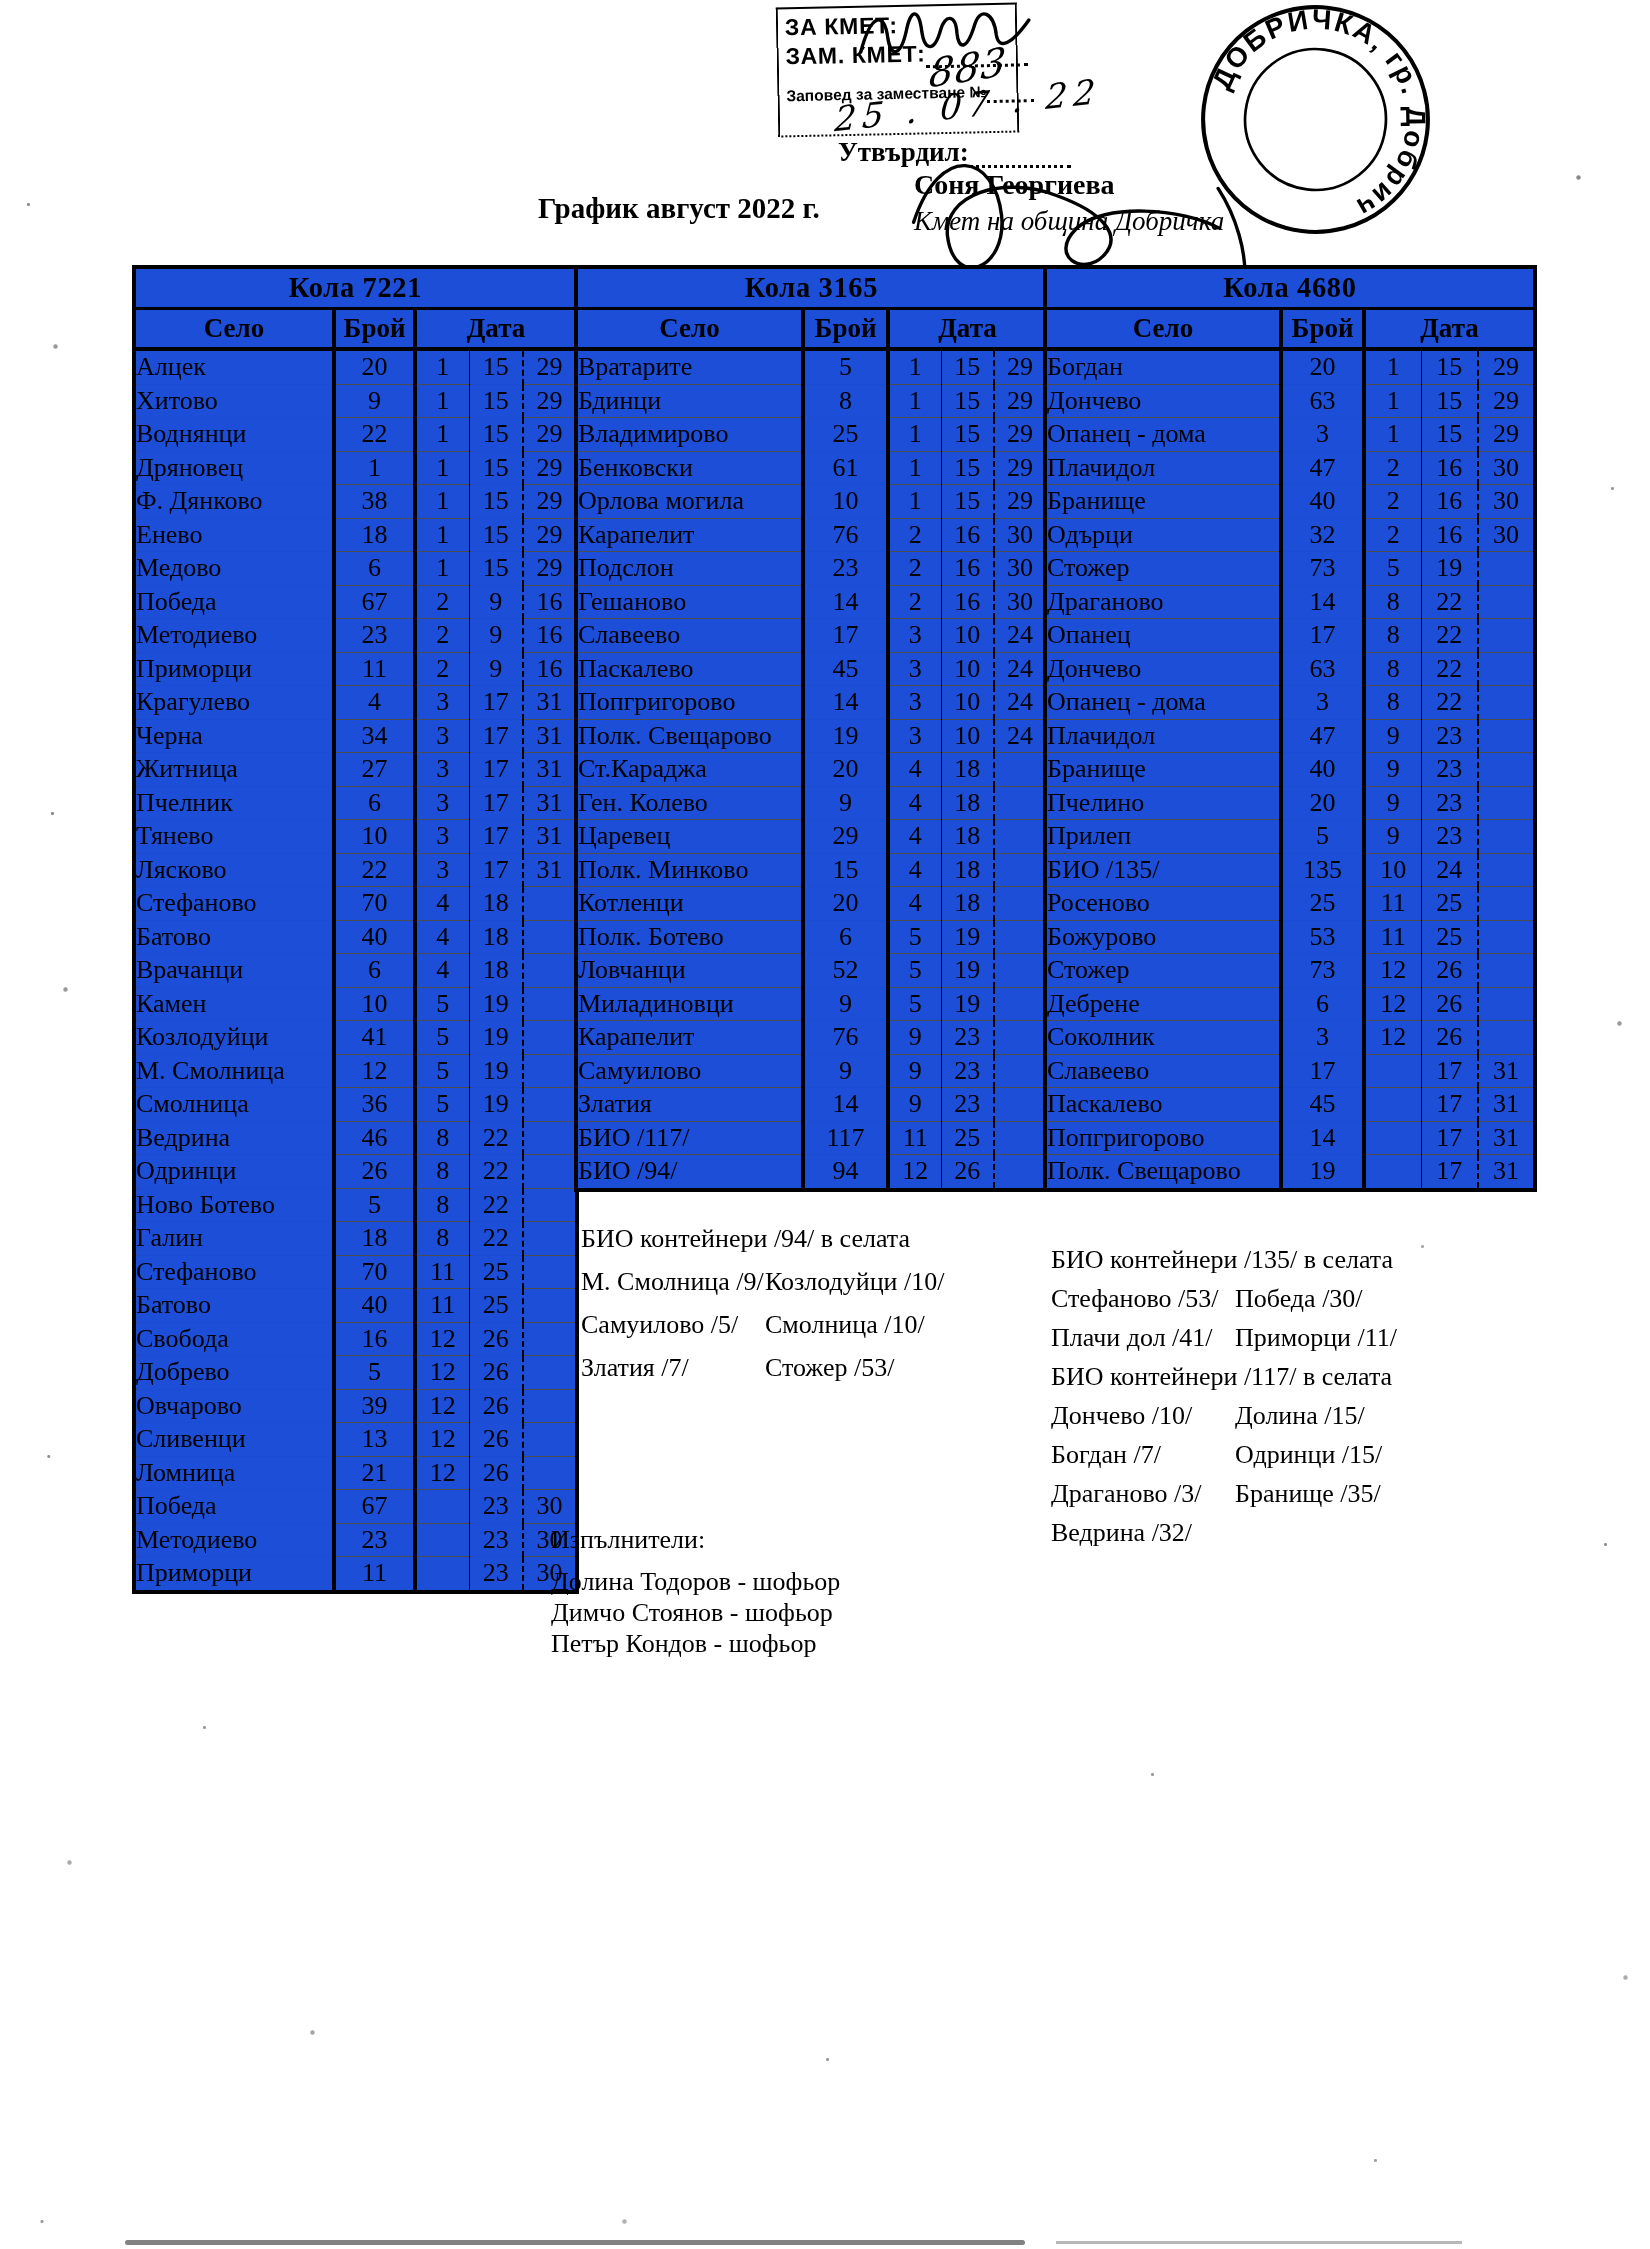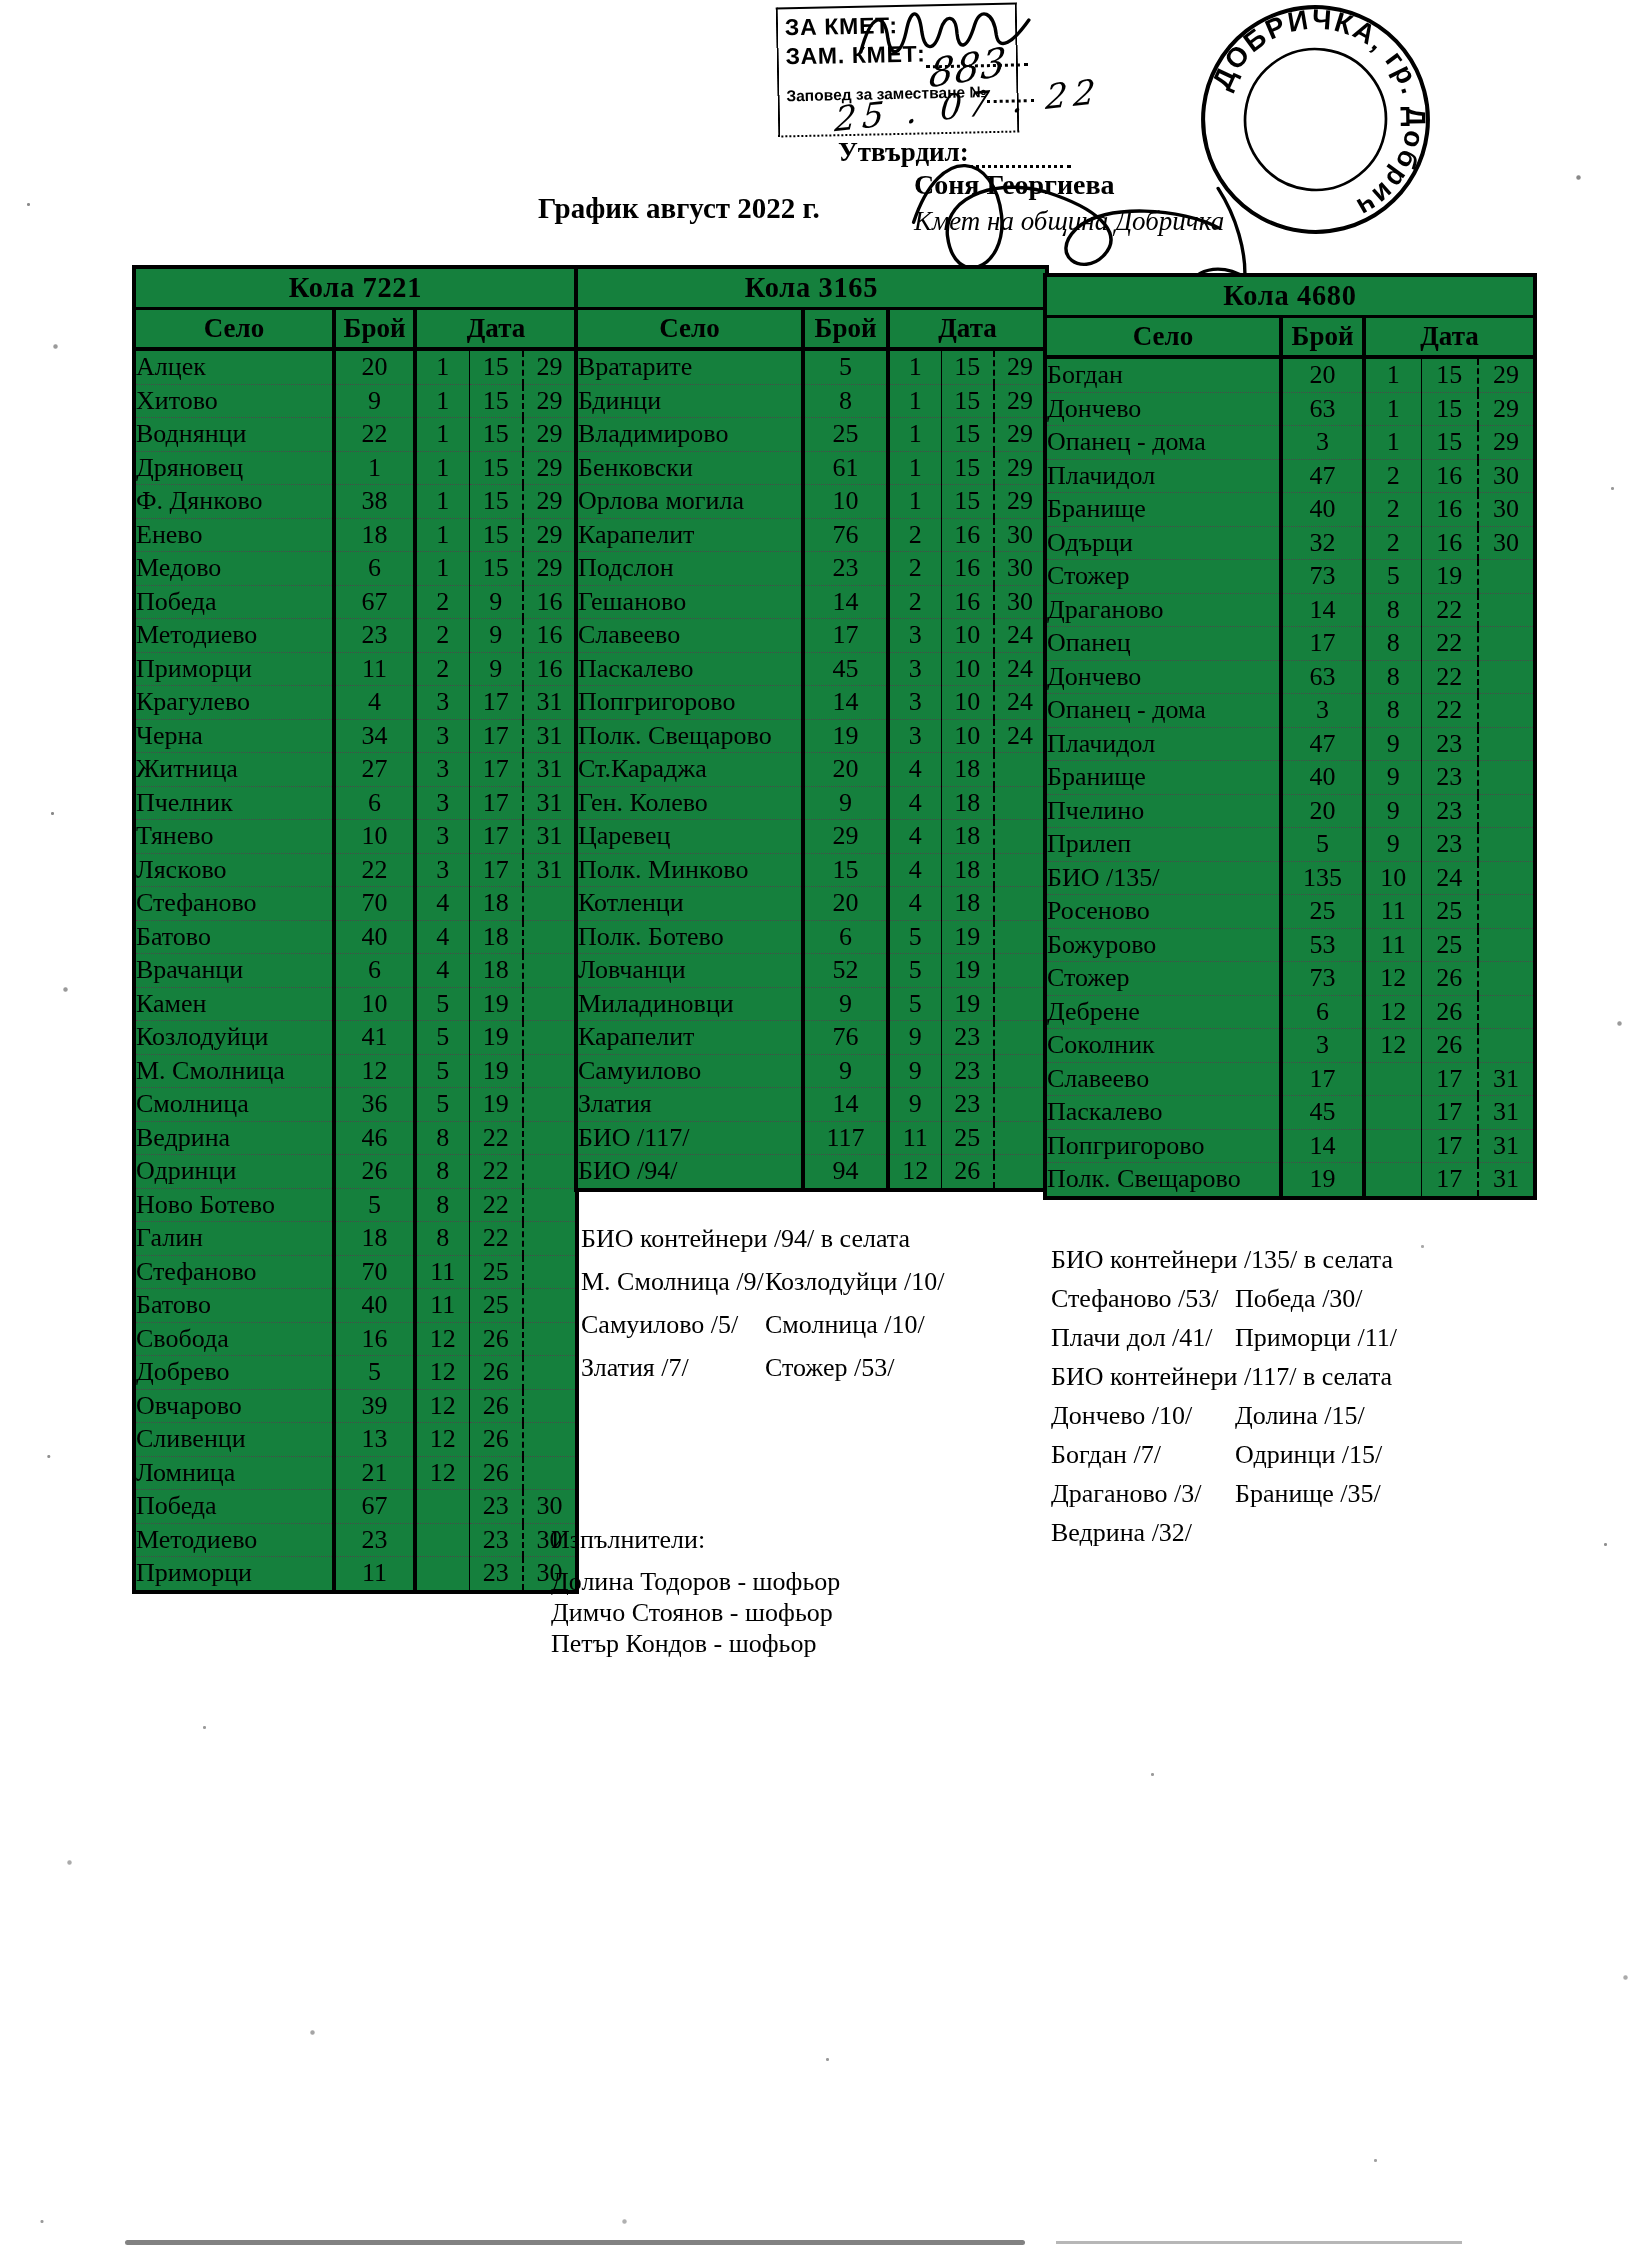--- a/index.html
+++ b/index.html
@@ -38,24 +38,24 @@
   .sig-svg{position:absolute;stroke:#000;fill:none;}
   #sig1{left:854px;top:1.4px;}
   #sig2{left:900px;top:114px;}
 
   #round-stamp{position:absolute;left:1197px;top:1.4px;transform:rotate(7deg);}
   #round-stamp circle{fill:none;stroke:#000;}
   #round-stamp text{font-family:"Liberation Sans",sans-serif;font-weight:bold;font-size:41px;letter-spacing:3px;fill:#000;}
 
   
   table.sched{position:absolute;top:265px;border-collapse:collapse;table-layout:fixed;
-    border:4.7px solid #000;background:#15803d;}
+    border:4.7px solid #000;background:#1d4ed8;}
   #t0{left:132px;width:444px;}
   #t1{left:574px;width:471px;}
-  #t2{left:1043px;width:489px;margin-top:8px;}
+  #t2{left:1043px;width:489px;}
   table.sched th{font-weight:bold;padding:0;}
   th.car-title{font-size:28.4px;height:38px;text-align:center;border-bottom:3.4px solid #000;letter-spacing:0.7px;}
   tr.subhead th{font-size:27px;height:37px;border-bottom:4.7px solid #000;text-align:center;}
   th.h-village{border-right:4.1px solid #000;}
   th.h-count{border-right:4.1px solid #000;}
   table.sched td{font-size:26px;height:32.5px;padding:0;line-height:1;}
   td.village{text-align:left;padding-left:6.8px;white-space:nowrap;overflow:hidden;}
   td.count{text-align:center;border-left:4.1px solid #000;border-right:4.1px solid #000;}
   td.d1{text-align:center;}
   td.d2{text-align:center;border-left:1.4px solid #000;}

